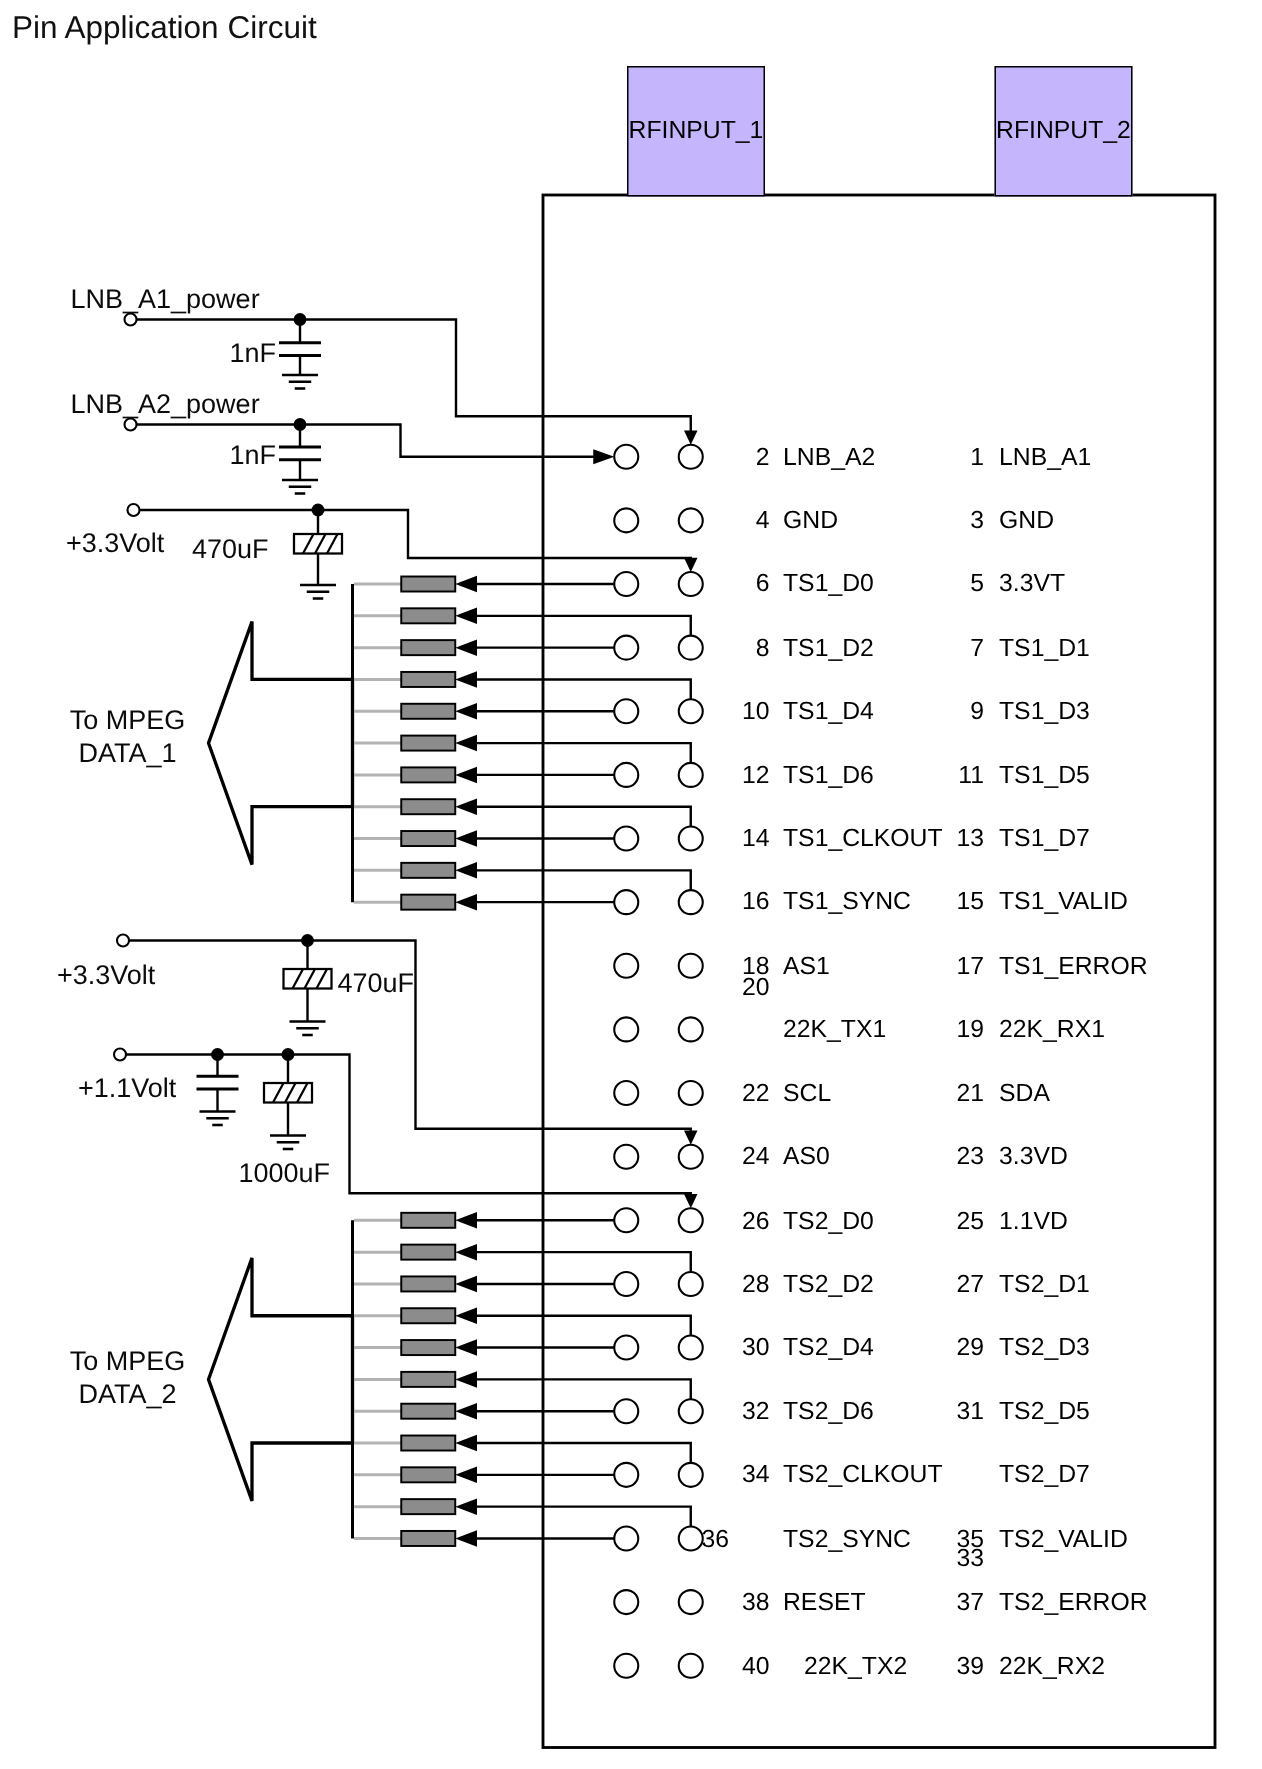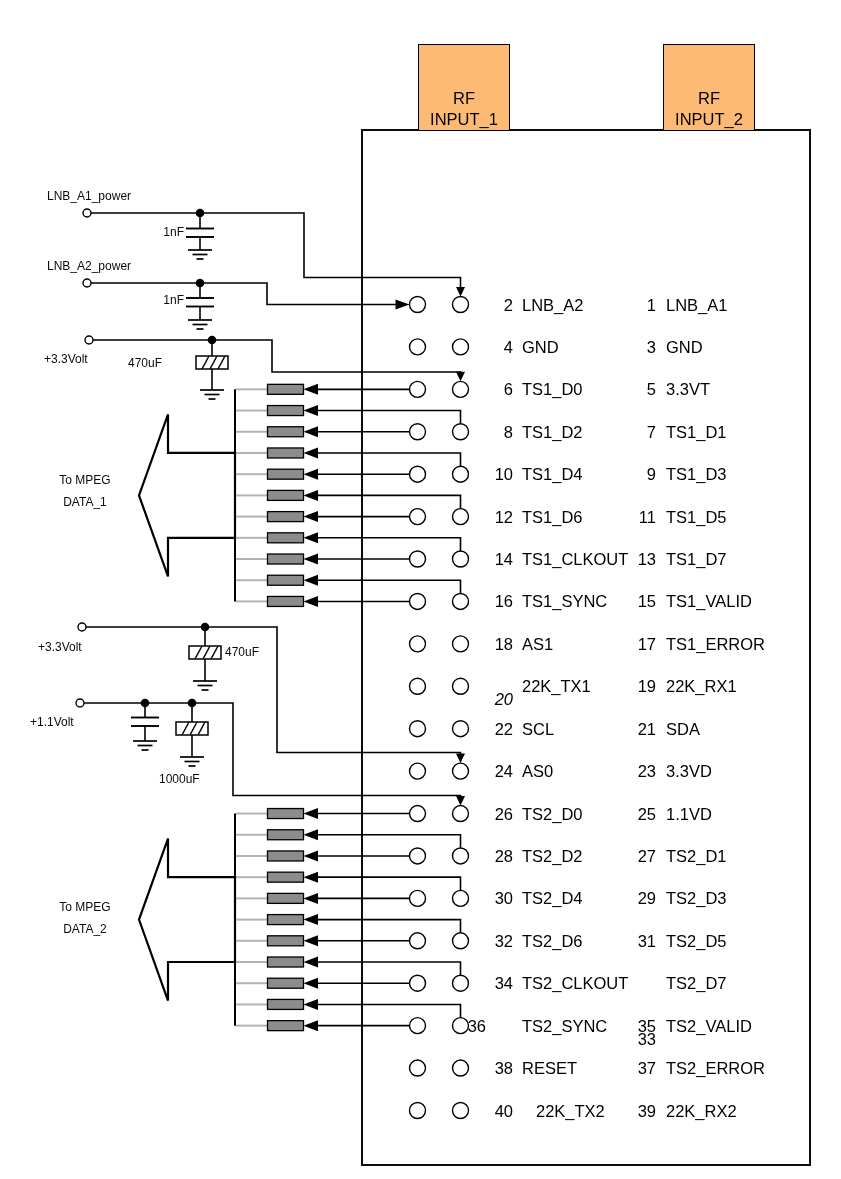--- a/index.html
+++ b/index.html
@@ -1,22 +1,22 @@
 <!DOCTYPE html>
 <html><head>
 <meta charset="utf-8">
 <style>
   html,body{margin:0;padding:0;background:#fff;}
   #stage{position:relative;width:841px;height:1179px;background:#fff;overflow:hidden;
          font-family:"Liberation Sans","DejaVu Sans",sans-serif;color:#000;}
   #circuit-svg{position:absolute;left:0;top:0;}
-  .lbl{position:absolute;white-space:nowrap;font-size:12px;color:#0b0b0b;}
+  .lbl{position:absolute;white-space:nowrap;font-size:18px;color:#0b0b0b;}
   #page-title{left:8px;top:7px;font-size:21px;color:#111;}
-  .rfbox{position:absolute;top:44px;width:90px;height:85px;border:1.6px solid #000;background:#fdba74;
-         display:flex;flex-direction:column;align-items:center;justify-content:flex-end;
+  .rfbox{position:absolute;top:44px;width:90px;height:85px;border:1.6px solid #000;background:#c4b5fd;
+         display:flex;align-items:center;justify-content:center;
          font-size:16.5px;line-height:21px;text-align:center;}
   .mpeg{width:104px;text-align:center;line-height:22px;}
   .pin-num{position:absolute;width:38px;text-align:right;font-size:16.5px;line-height:20px;height:20px;}
   .pin-name{position:absolute;font-size:16.5px;line-height:20px;height:20px;white-space:nowrap;}
 </style>
 </head>
 <body>
 
 <div id="stage">
   <svg id="circuit-svg" width="841" height="1179" viewBox="0 0 841 1179">
@@ -217,20 +217,21 @@
       <circle cx="417.5" cy="983.22" r="8" fill="#fff" stroke="#000000" stroke-width="1.4"></circle>
       <circle cx="460.5" cy="983.22" r="8" fill="#fff" stroke="#000000" stroke-width="1.4"></circle>
       <circle cx="417.5" cy="1025.6399999999999" r="8" fill="#fff" stroke="#000000" stroke-width="1.4"></circle>
       <circle cx="460.5" cy="1025.6399999999999" r="8" fill="#fff" stroke="#000000" stroke-width="1.4"></circle>
       <circle cx="417.5" cy="1068.06" r="8" fill="#fff" stroke="#000000" stroke-width="1.4"></circle>
       <circle cx="460.5" cy="1068.06" r="8" fill="#fff" stroke="#000000" stroke-width="1.4"></circle>
       <circle cx="417.5" cy="1110.48" r="8" fill="#fff" stroke="#000000" stroke-width="1.4"></circle>
       <circle cx="460.5" cy="1110.48" r="8" fill="#fff" stroke="#000000" stroke-width="1.4"></circle>
     </svg>
 
+  <div class="lbl" id="page-title">Pin Application Circuit</div>
 
   <div class="rfbox" style="left:418px;">
     <span>RF</span>
     <span>INPUT_1</span>
   </div>
   <div class="rfbox" style="left:663px;">
     <span>RF</span>
     <span>INPUT_2</span>
   </div>
 
@@ -244,21 +245,21 @@
   <div class="lbl" style="left:128px;top:356px;">470uF</div>
 
   <div class="lbl mpeg" style="left:33px;top:469px;">
     <div>To MPEG</div>
     <div>DATA_1</div>
   </div>
 
   <div class="lbl" style="left:38px;top:640px;">+3.3Volt</div>
   <div class="lbl" style="left:225px;top:645px;">470uF</div>
 
-  <div class="lbl" style="left:30px;top:715px;">+1.1Volt</div>
+  <div class="lbl" style="left:52px;top:715px;">+1.1Volt</div>
   <div class="lbl" style="left:159px;top:772px;">1000uF</div>
 
   <div class="lbl mpeg" style="left:33px;top:896px;">
     <div>To MPEG</div>
     <div>DATA_2</div>
   </div>
 
   <div id="pin-labels">
       <div class="pin-num" style="left:475px;top:294.5px;">2</div>
       <div class="pin-name" style="left:522px;top:294.5px;text-align:center;">LNB_A2</div>
@@ -289,21 +290,21 @@
       <div class="pin-num" style="left:618px;top:549.0px;">13</div>
       <div class="pin-name" style="left:666px;top:549.0px;">TS1_D7</div>
       <div class="pin-num" style="left:475px;top:591.4px;">16</div>
       <div class="pin-name" style="left:522px;top:591.4px;">TS1_SYNC</div>
       <div class="pin-num" style="left:618px;top:591.4px;">15</div>
       <div class="pin-name" style="left:666px;top:591.4px;">TS1_VALID</div>
       <div class="pin-num" style="left:475px;top:633.9px;">18</div>
       <div class="pin-name" style="left:522px;top:633.9px;">AS1</div>
       <div class="pin-num" style="left:618px;top:633.9px;">17</div>
       <div class="pin-name" style="left:666px;top:633.9px;">TS1_ERROR</div>
-      <div class="pin-num" style="left:475px;top:689px;font-style:italic;">20</div>
+      <div class="pin-num" style="left:475px;top:648px;">20</div>
       <div class="pin-name" style="left:522px;top:676.3px;">22K_TX1</div>
       <div class="pin-num" style="left:618px;top:676.3px;">19</div>
       <div class="pin-name" style="left:666px;top:676.3px;">22K_RX1</div>
       <div class="pin-num" style="left:475px;top:718.7px;">22</div>
       <div class="pin-name" style="left:522px;top:718.7px;">SCL</div>
       <div class="pin-num" style="left:618px;top:718.7px;">21</div>
       <div class="pin-name" style="left:666px;top:718.7px;">SDA</div>
       <div class="pin-num" style="left:475px;top:761.1px;">24</div>
       <div class="pin-name" style="left:522px;top:761.1px;">AS0</div>
       <div class="pin-num" style="left:618px;top:761.1px;">23</div>

